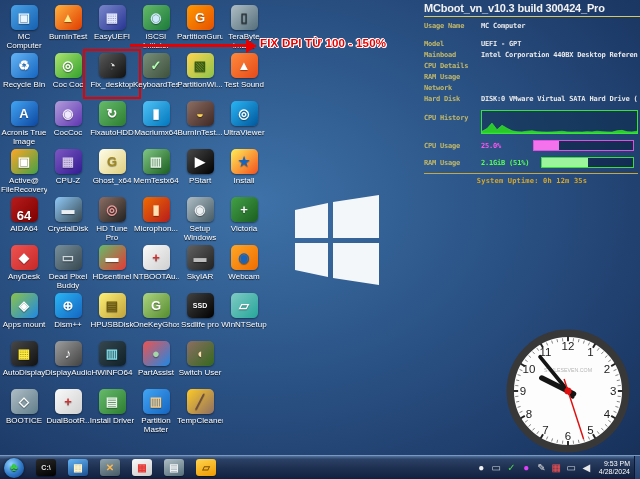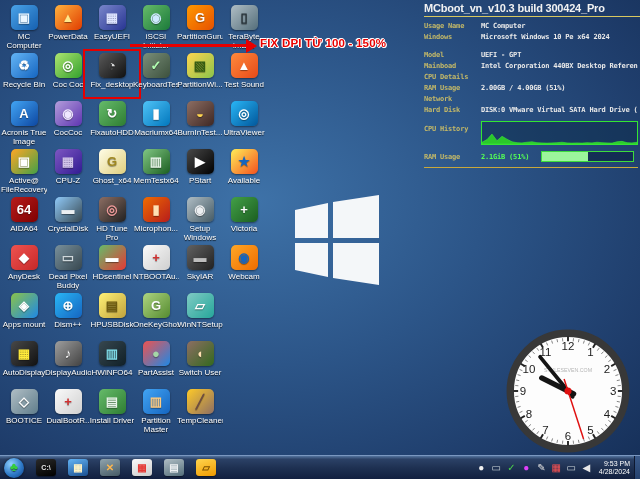--- a/index.html
+++ b/index.html
@@ -84,21 +84,21 @@
       <div class="cell">
         <div class="ic" style="background: linear-gradient(135deg, rgb(74, 163, 232), rgb(22, 96, 176));">
           <span class="g" style="color: rgb(234, 246, 255);">▣</span>
         </div>
         <div class="lbl">MC Computer</div>
       </div>
       <div class="cell">
         <div class="ic" style="background: linear-gradient(135deg, rgb(255, 178, 62), rgb(224, 60, 0));">
           <span class="g" style="color: rgb(255, 231, 138);">▲</span>
         </div>
-        <div class="lbl">PowerData</div>
+        <div class="lbl">BurnInTest</div>
       </div>
       <div class="cell">
         <div class="ic" style="background: linear-gradient(135deg, rgb(121, 134, 203), rgb(40, 53, 147));">
           <span class="g" style="color: rgb(223, 229, 255);">▦</span>
         </div>
         <div class="lbl">EasyUEFI</div>
       </div>
       <div class="cell">
         <div class="ic" style="background: linear-gradient(135deg, rgb(102, 187, 106), rgb(27, 122, 58));">
           <span class="g" style="color: rgb(207, 234, 255);">◉</span>
@@ -222,26 +222,26 @@
       <div class="cell">
         <div class="ic" style="background: linear-gradient(135deg, rgb(72, 72, 72), rgb(0, 0, 0));">
           <span class="g" style="color: rgb(255, 255, 255);">▶</span>
         </div>
         <div class="lbl">PStart</div>
       </div>
       <div class="cell">
         <div class="ic" style="background: linear-gradient(135deg, rgb(255, 238, 88), rgb(244, 81, 30));">
           <span class="g" style="color: rgb(21, 101, 192);">★</span>
         </div>
-        <div class="lbl">Available</div>
-      </div>
-    </div>
-    <div class="irow">
-      <div class="cell">
-        <div class="ic" style="background: linear-gradient(135deg, rgb(183, 28, 28), rgb(127, 0, 0));">
+        <div class="lbl">Install</div>
+      </div>
+    </div>
+    <div class="irow">
+      <div class="cell">
+        <div class="ic" style="background: linear-gradient(135deg, rgb(183, 28, 28), rgb(127, 0, 0)); align-items: flex-end;">
           <span class="g" style="color: rgb(255, 255, 255);">64</span>
         </div>
         <div class="lbl">AIDA64</div>
       </div>
       <div class="cell">
         <div class="ic" style="background: linear-gradient(135deg, rgb(144, 202, 249), rgb(55, 71, 79));">
           <span class="g" style="color: rgb(236, 239, 241);">▬</span>
         </div>
         <div class="lbl">CrystalDisk</div>
       </div>
@@ -325,20 +325,26 @@
         <div class="ic" style="background: linear-gradient(135deg, rgb(255, 241, 118), rgb(192, 162, 60));">
           <span class="g" style="color: rgb(109, 91, 16);">▤</span>
         </div>
         <div class="lbl">HPUSBDisk</div>
       </div>
       <div class="cell">
         <div class="ic" style="background: linear-gradient(135deg, rgb(174, 213, 129), rgb(85, 139, 47));">
           <span class="g" style="color: rgb(255, 255, 255);">G</span>
         </div>
         <div class="lbl">OneKeyGhost</div>
+      </div>
+      <div class="cell">
+        <div class="ic" style="background: linear-gradient(135deg, rgb(66, 66, 66), rgb(0, 0, 0));">
+          <span class="g" style="color: rgb(255, 255, 255); font-size: 7px;">SSD</span>
+        </div>
+        <div class="lbl">Ssdlife pro</div>
       </div>
       <div class="cell">
         <div class="ic" style="background: linear-gradient(135deg, rgb(128, 203, 196), rgb(38, 166, 154));">
           <span class="g" style="color: rgb(255, 255, 255);">▱</span>
         </div>
         <div class="lbl">WinNTSetup</div>
       </div>
     </div>
     <div class="irow">
       <div class="cell">
@@ -410,63 +416,66 @@
 <div id="ann-head"></div>
 <div id="ann-text">FIX DPI TỪ 100 - 150%</div>
 
 <div id="sysinfo">
   <div id="sys-title">MCboot_vn_v10.3 build 300424_Pro</div>
   <div id="sysrows">
       <div class="srow">
         <span class="sl">Usage Name</span>
         <span class="sv">MC Computer</span>
       </div>
-      <div class="srow">
-        <span class="sl">Windows</span>
-        <span class="sv">Microsoft Windows 10 Pe x64 2024</span>
-      </div>
       <div class="srow gap">
         <span class="sl">Model</span>
         <span class="sv">UEFI - GPT</span>
       </div>
       <div class="srow">
         <span class="sl">Mainboad</span>
         <span class="sv">Intel Corporation 440BX Desktop Referen</span>
       </div>
       <div class="srow">
         <span class="sl">CPU Details</span>
       </div>
       <div class="srow">
         <span class="sl">RAM Usage</span>
-        <span class="sv">2.00GB / 4.00GB (51%)</span>
       </div>
       <div class="srow">
         <span class="sl">Network</span>
       </div>
       <div class="srow">
         <span class="sl">Hard Disk</span>
         <span class="sv">DISK:0 VMware Virtual SATA Hard Drive (</span>
       </div>
     </div>
   <div id="hist-row">
     <span class="sl">CPU History</span>
     <div id="histbox">
       <svg width="100%" height="100%" viewBox="0 0 154 20" preserveAspectRatio="none">
         <polygon id="spark" fill="#2bc82b" stroke="#3ae63a" stroke-width="0.6" points="0,20 0.0,18.4 5.0,16.0 9.9,11.0 14.9,17.0 19.9,13.0 24.8,15.6 29.8,18.0 34.8,18.8 39.7,19.0 44.7,18.4 49.7,18.0 54.6,18.8 59.6,19.0 64.6,19.2 69.5,19.0 74.5,18.8 79.5,18.4 84.5,19.0 89.4,19.2 94.4,19.0 99.4,19.2 104.3,18.8 109.3,19.0 114.3,18.4 119.2,18.8 124.2,19.0 129.2,19.2 134.1,18.0 139.1,17.6 144.1,18.8 149.0,19.0 154.0,18.4 154,20"></polygon>
       </svg>
     </div>
   </div>
   <div class="meter-row">
+    <span class="sl">CPU Usage</span>
+    <span class="mval" id="cpu-val" style="color: rgb(255, 85, 240);">25.0%</span>
+    <div class="bar" id="cpu-bar">
+        <div id="cpu-fill" style="width: 25%;"></div>
+      </div>
+  </div>
+  <div class="meter-row">
     <span class="sl">RAM Usage</span>
     <span class="mval" id="ram-val" style="color: rgb(85, 255, 85);">2.1GiB (51%)</span>
     <div class="bar" id="ram-bar">
         <div id="ram-fill" style="width: 51%;"></div>
       </div>
   </div>
   <div id="sys-div"></div>
+  <div id="uptime">System Uptime: 0h 12m 35s</div>
 </div>
 
 <svg id="clock" width="126" height="126" viewBox="0 0 120 120">
   <circle cx="60" cy="60" r="55" fill="#fdfdfd" stroke="#383838" stroke-width="7"></circle>
   <g id="clk-ticks">
       <line x1="60" y1="8" x2="60" y2="12.5" stroke="#222" stroke-width="1.8" transform="rotate(0 60 60)"></line>
       <line x1="60" y1="9.5" x2="60" y2="12.5" stroke="#666" stroke-width="0.7" transform="rotate(6 60 60)"></line>
       <line x1="60" y1="9.5" x2="60" y2="12.5" stroke="#666" stroke-width="0.7" transform="rotate(12 60 60)"></line>
       <line x1="60" y1="9.5" x2="60" y2="12.5" stroke="#666" stroke-width="0.7" transform="rotate(18 60 60)"></line>
       <line x1="60" y1="9.5" x2="60" y2="12.5" stroke="#666" stroke-width="0.7" transform="rotate(24 60 60)"></line>

